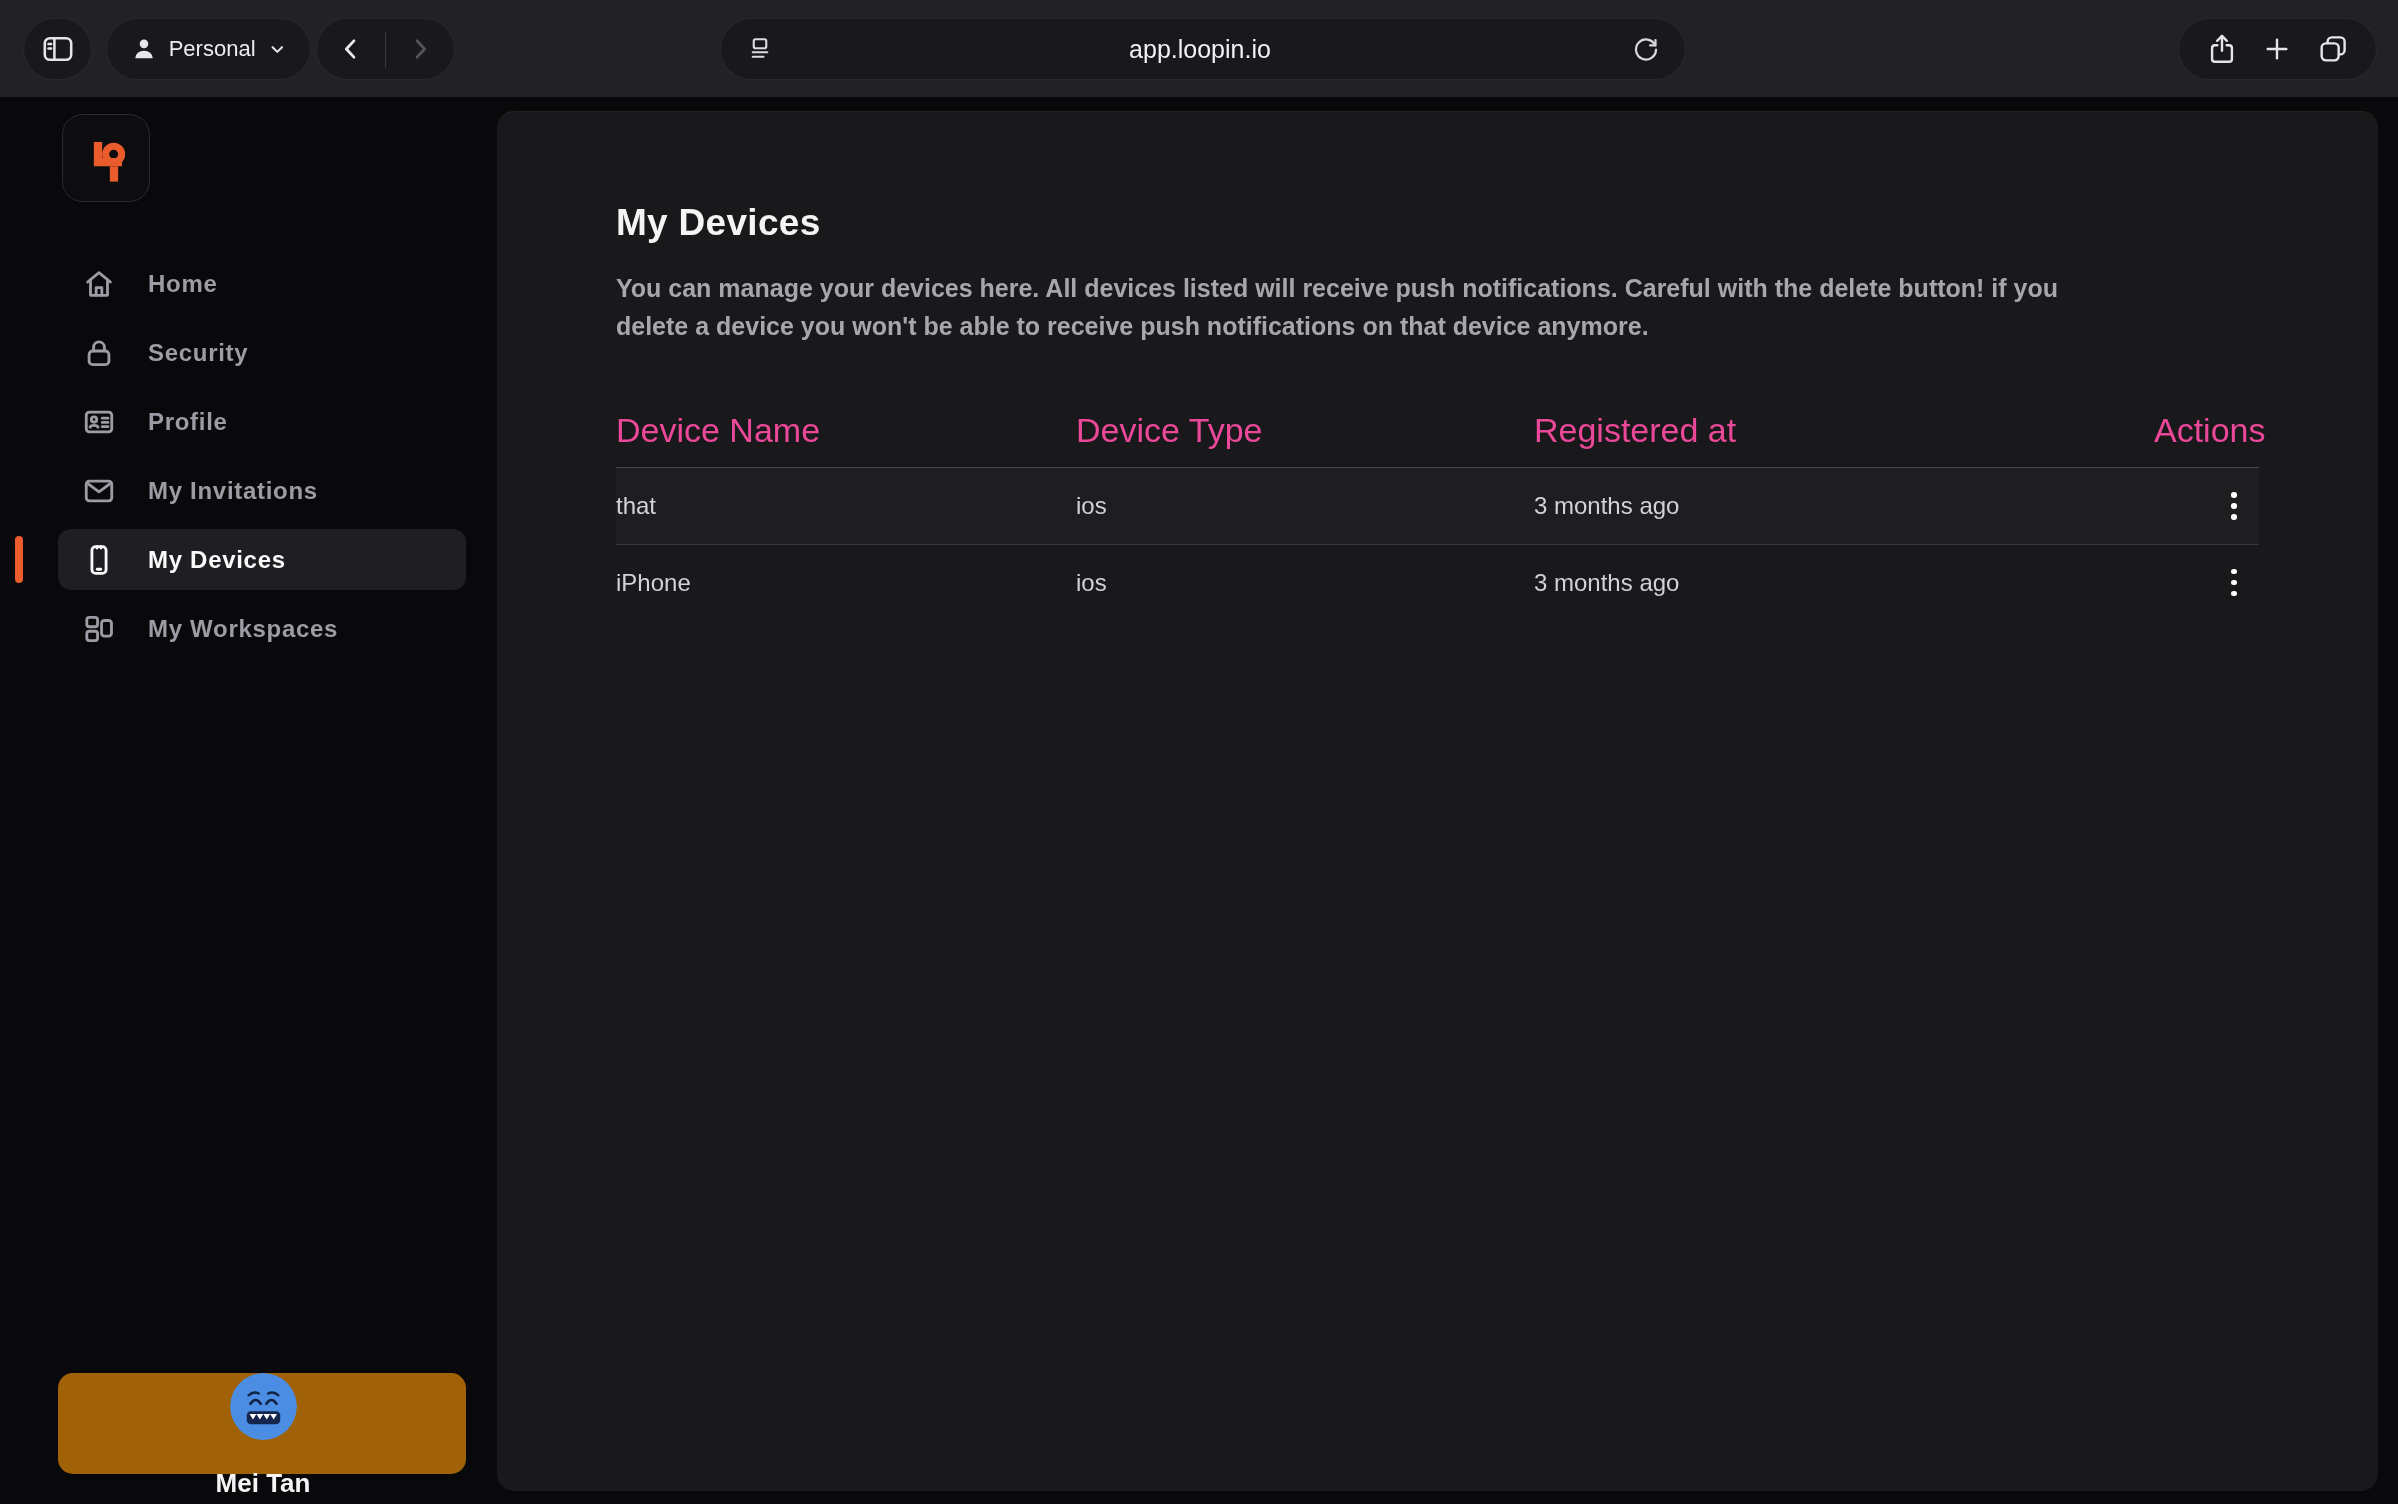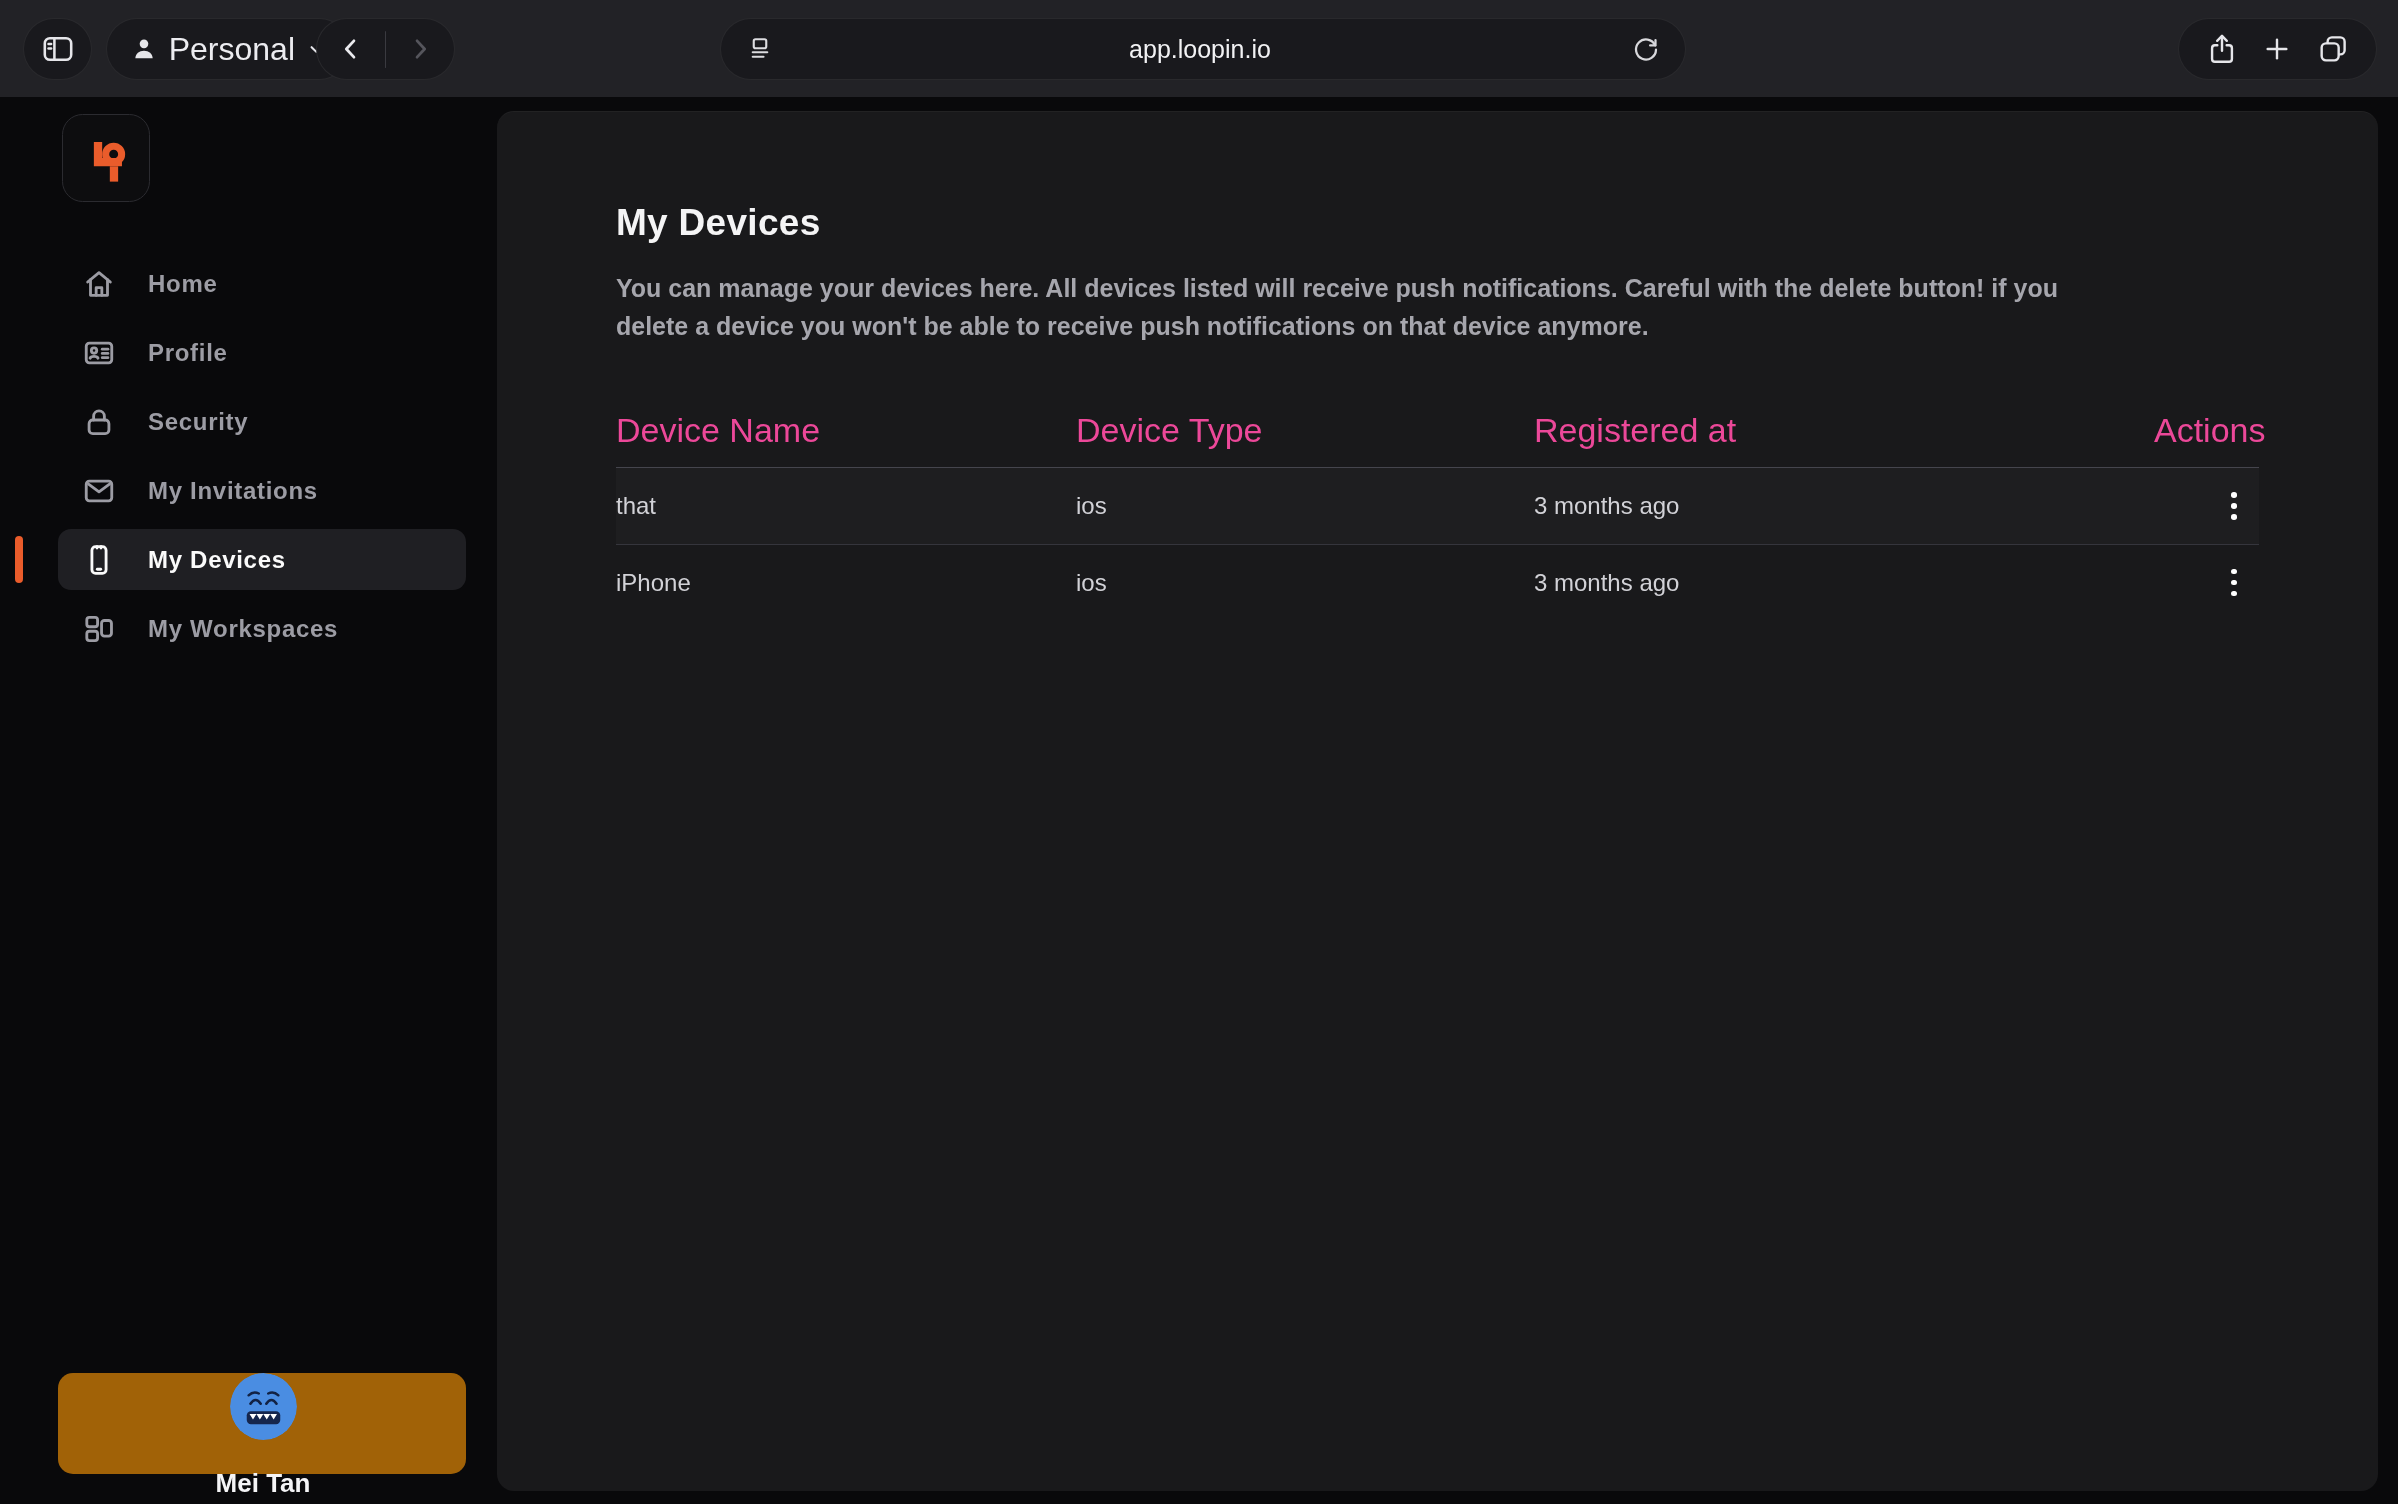--- a/index.html
+++ b/index.html
@@ -20,21 +20,21 @@
   .pill{
     position:absolute;top:18px;height:62px;box-sizing:border-box;
     background:var(--pill-bg,#19191d);
     border:0.9px solid rgba(255,255,255,.07);
     border-radius:32px;
     display:flex;align-items:center;justify-content:center;
     color:#e4e4e8;
   }
   .pill .ico{display:flex;align-items:center;justify-content:center}
   .tb-toggle{left:23.4px;width:69px}
-  .tb-profile{left:106px;padding:0 22.5px;gap:11.2px;font-size:32px;font-weight:500;color:#ececf0}
+  .tb-profile{left:106px;padding:0 22.5px;gap:11.2px;font-size:22px;font-weight:500;color:#ececf0}
   .tb-nav{left:316px;width:139px;justify-content:space-between;padding:0}
   .tb-nav .half{width:68px;height:100%;display:flex;align-items:center;justify-content:center}
   .tb-nav .vdiv{width:1.9px;height:37px;background:#3a3a40;border-radius:0.9px}
   .tb-url{left:720px;width:966px;padding:0 24px;justify-content:space-between}
   .tb-url .url-text{
     position:absolute;left:0;right:6px;text-align:center;
     font-size:25px;color:#f2f2f4;font-weight:500;
   }
   .tb-win{left:2178px;width:199px;justify-content:space-around;padding:0 15px}
 
@@ -196,38 +196,38 @@
             <path d="M4 10.6 12 4l8 6.6"></path>
             <path d="M6 9v11h12V9"></path>
             <path d="M10 20v-5.4h4V20"></path>
           </svg>
         </span>
       <span>Home</span>
     </button>
       <button class="nav-item">
       <span class="nav-ico ico">
           <svg fill="none" stroke="currentColor" stroke-width="2" stroke-linecap="round" stroke-linejoin="round" width="34" height="34" viewBox="0 0 24 24">
+            <rect x="5" y="10.6" width="14" height="9.6" rx="2.6"></rect>
+            <path d="M8.2 10.6V8a3.8 3.8 0 0 1 7.6 0v2.6"></path>
+          </svg>
+        </span>
+      <span>Security</span>
+    </button>
+      <button class="nav-item">
+      <span class="nav-ico ico">
+          <svg fill="none" stroke="currentColor" stroke-width="2" stroke-linecap="round" stroke-linejoin="round" width="34" height="34" viewBox="0 0 24 24">
             <rect x="3" y="5" width="18" height="14" rx="2.2"></rect>
             <circle cx="8.5" cy="10.3" r="1.9"></circle>
             <path d="M5.7 15.7c.5-1.7 5.1-1.7 5.6 0"></path>
             <path d="M14.3 9.3h4"></path>
             <path d="M14.3 12.3h4"></path>
             <path d="M14.3 15.3h4"></path>
           </svg>
         </span>
       <span>Profile</span>
-    </button>
-      <button class="nav-item">
-      <span class="nav-ico ico">
-          <svg fill="none" stroke="currentColor" stroke-width="2" stroke-linecap="round" stroke-linejoin="round" width="34" height="34" viewBox="0 0 24 24">
-            <rect x="5" y="10.6" width="14" height="9.6" rx="2.6"></rect>
-            <path d="M8.2 10.6V8a3.8 3.8 0 0 1 7.6 0v2.6"></path>
-          </svg>
-        </span>
-      <span>Security</span>
     </button>
       <button class="nav-item">
       <span class="nav-ico ico">
           <svg fill="none" stroke="currentColor" stroke-width="2" stroke-linecap="round" stroke-linejoin="round" width="34" height="34" viewBox="0 0 24 24">
             <rect x="3" y="5" width="18" height="14" rx="2.2"></rect>
             <path d="m4.6 7.2 7.4 5.4 7.4-5.4"></path>
           </svg>
         </span>
       <span>My Invitations</span>
     </button>

